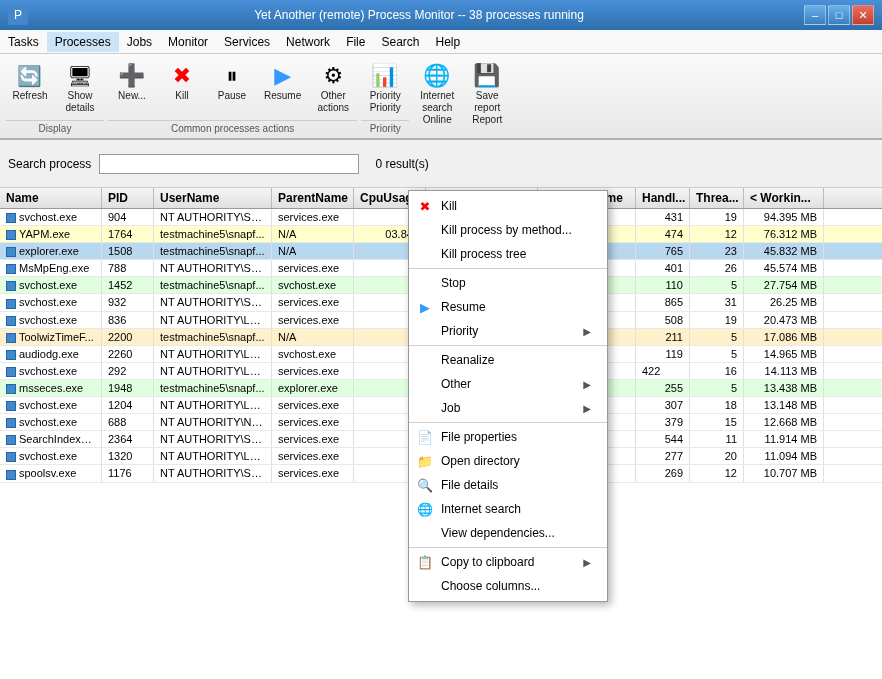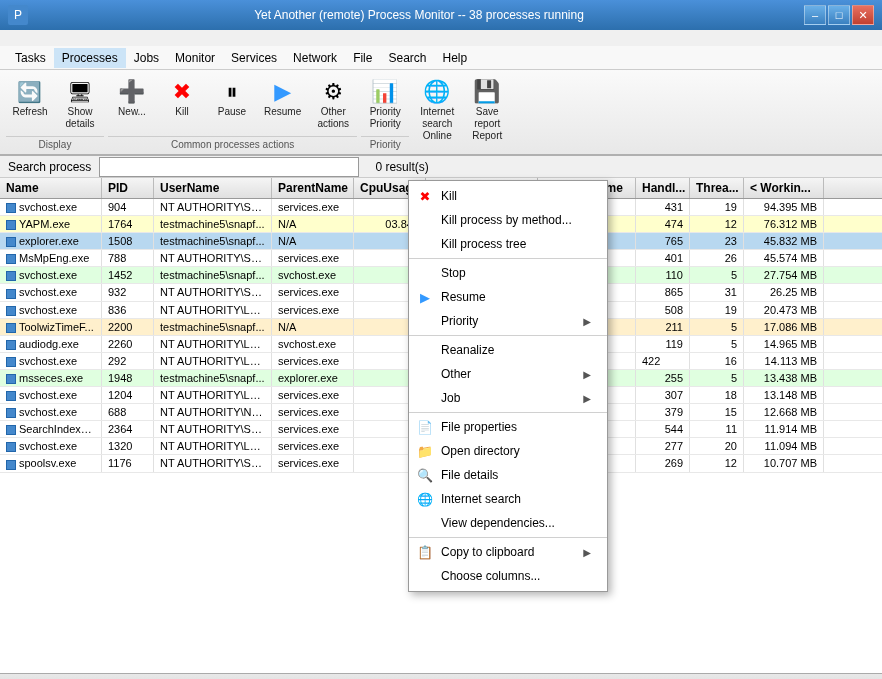--- a/index.html
+++ b/index.html
@@ -29,22 +29,21 @@
     }
     .title-btn.close { background: linear-gradient(to bottom, #e87060, #c04030); }
 
     
     .menu-bar {
       background: #f8f8f8;
       border-bottom: 1px solid #ccc;
       display: flex;
       align-items: center;
       height: 24px;
-      padding: 0 7px;
-      margin-top: 16px;
+      padding: 0 0;
     }
     .menu-item {
       padding: 3px 8px;
       cursor: pointer;
       font-size: 12px;
       color: #000;
     }
 
     
     .toolbar-area {
@@ -86,21 +85,21 @@
     }
 
     
     .search-bar {
       background: #f0f0f0;
       border-bottom: 1px solid #ccc;
       display: flex;
       align-items: center;
       padding: 4px 8px;
       gap: 8px;
-      height: 22px;
+      height: 48px;
     }
     .search-label { font-size: 12px; color: #000; }
     .search-input {
       width: 260px;
       height: 20px;
       border: 1px solid #999;
       background: white;
       padding: 0 4px;
       font-size: 12px;
     }

